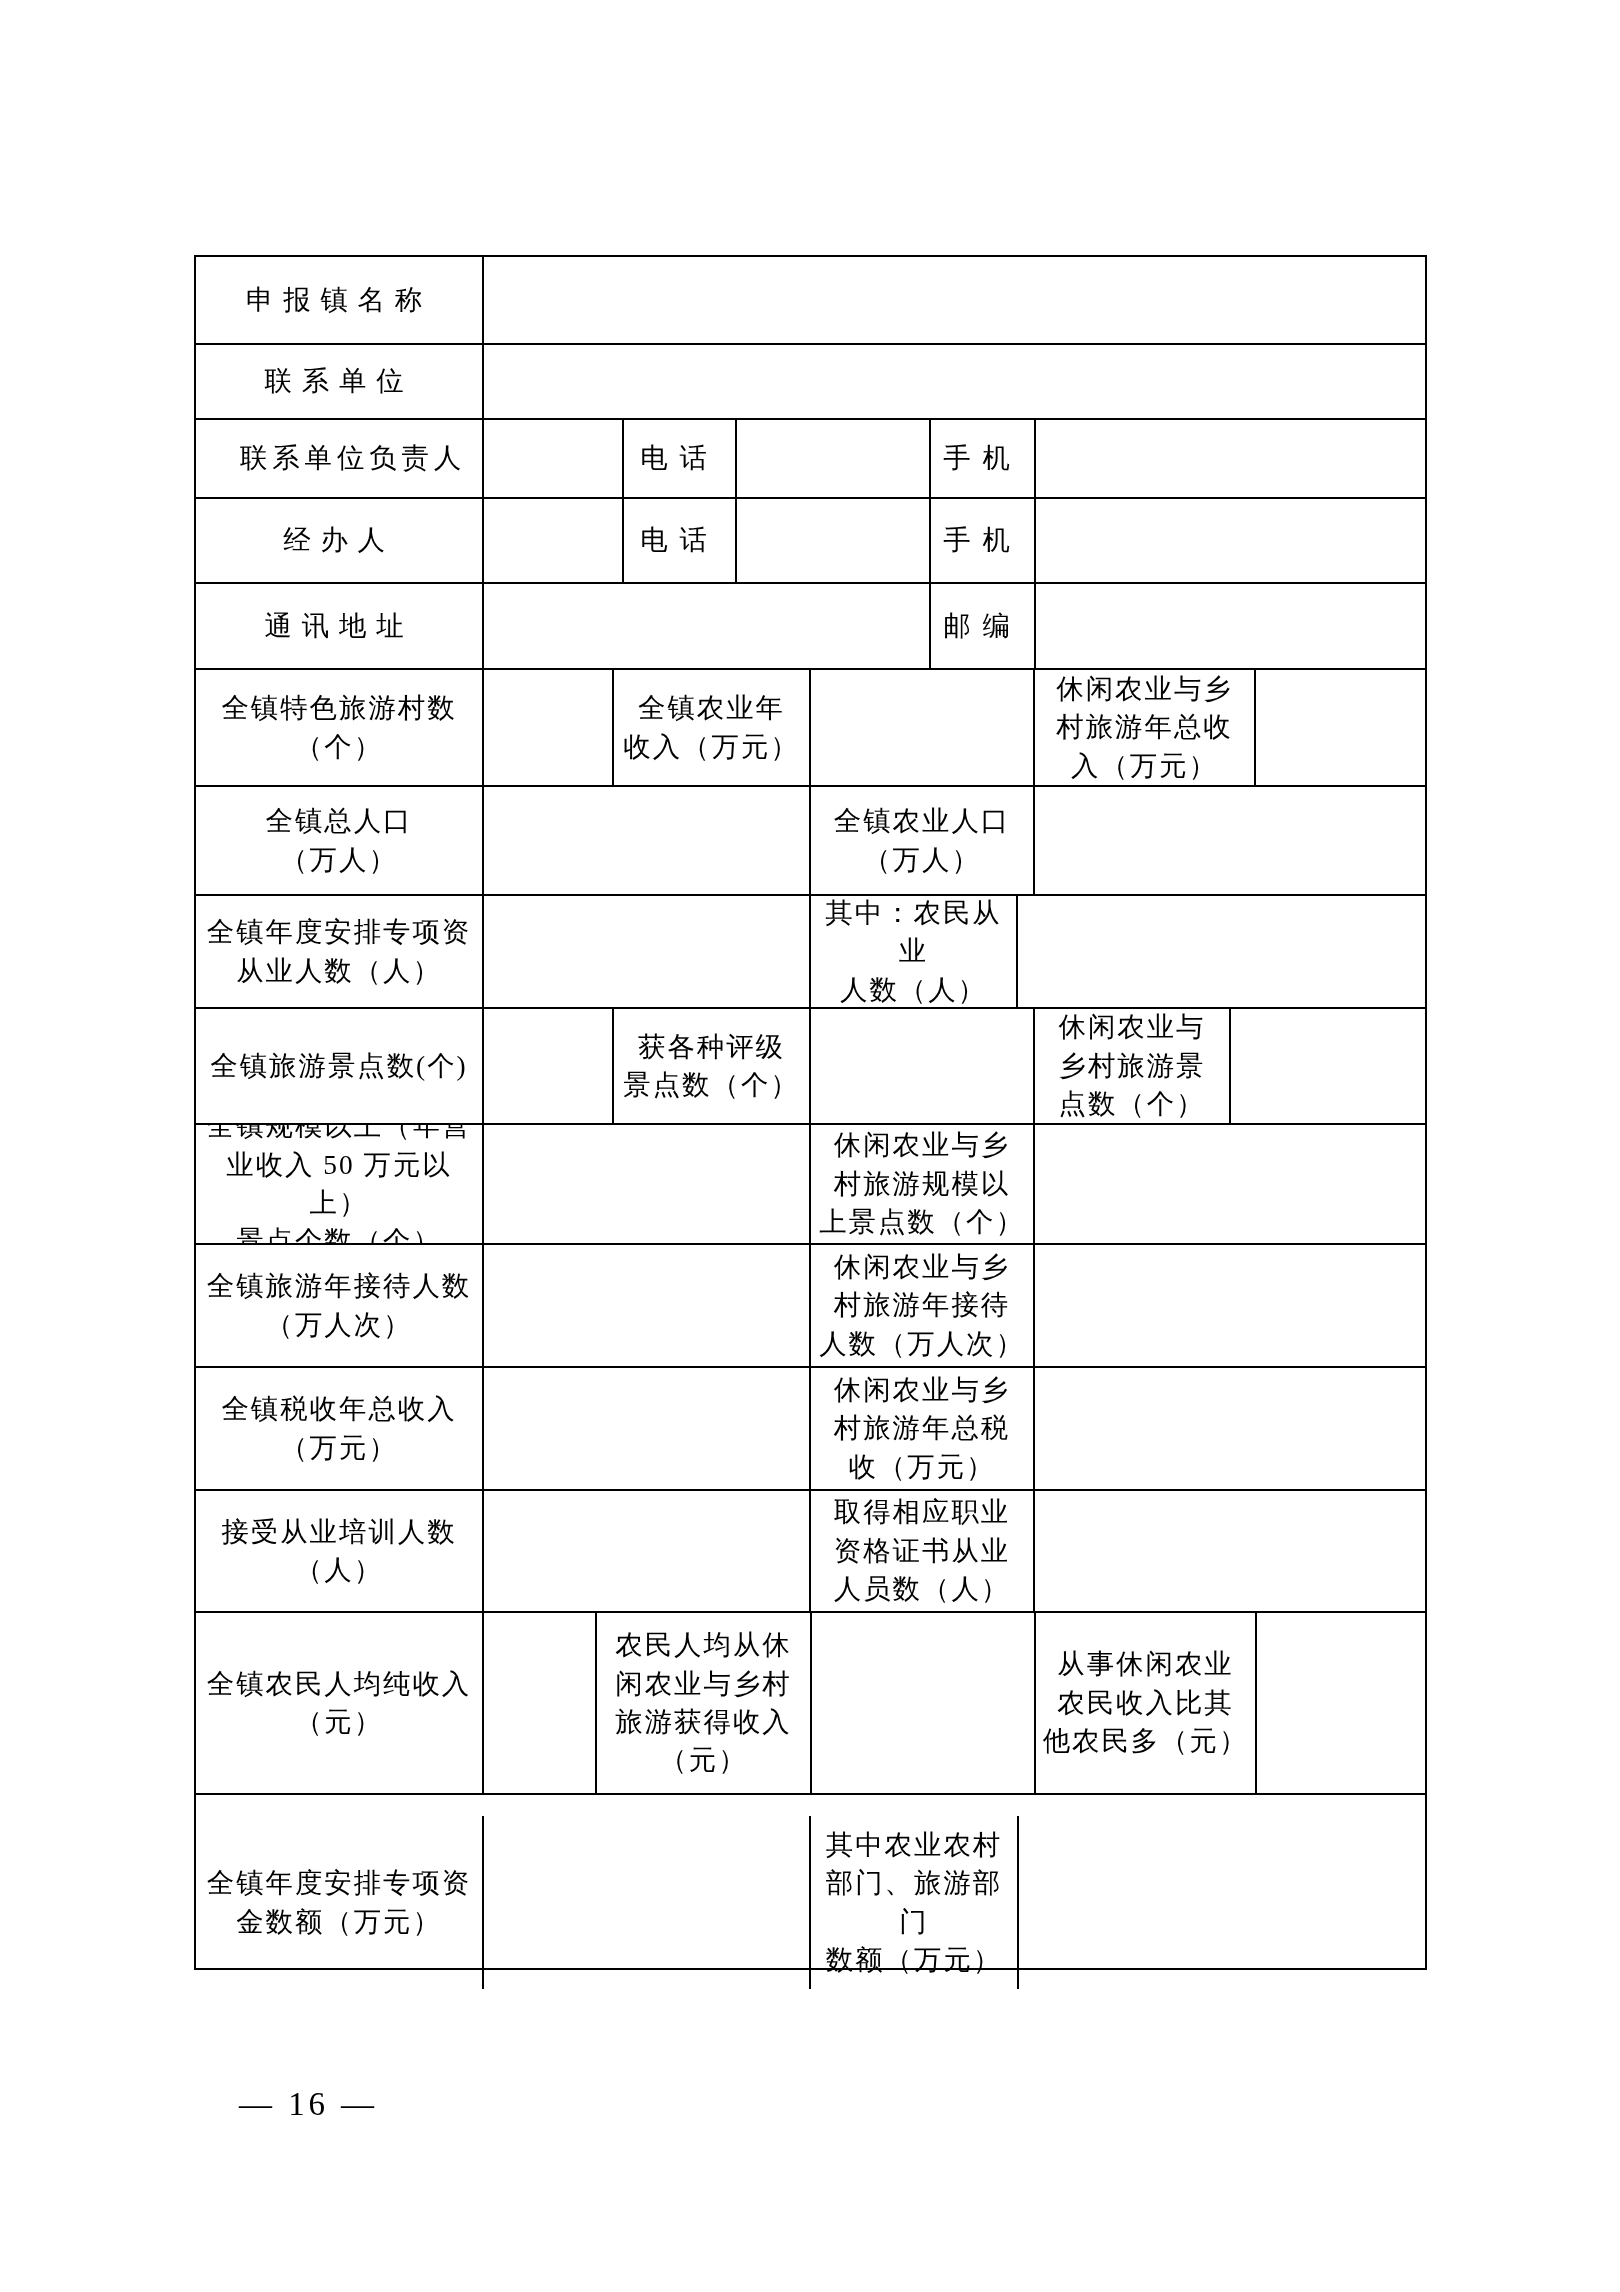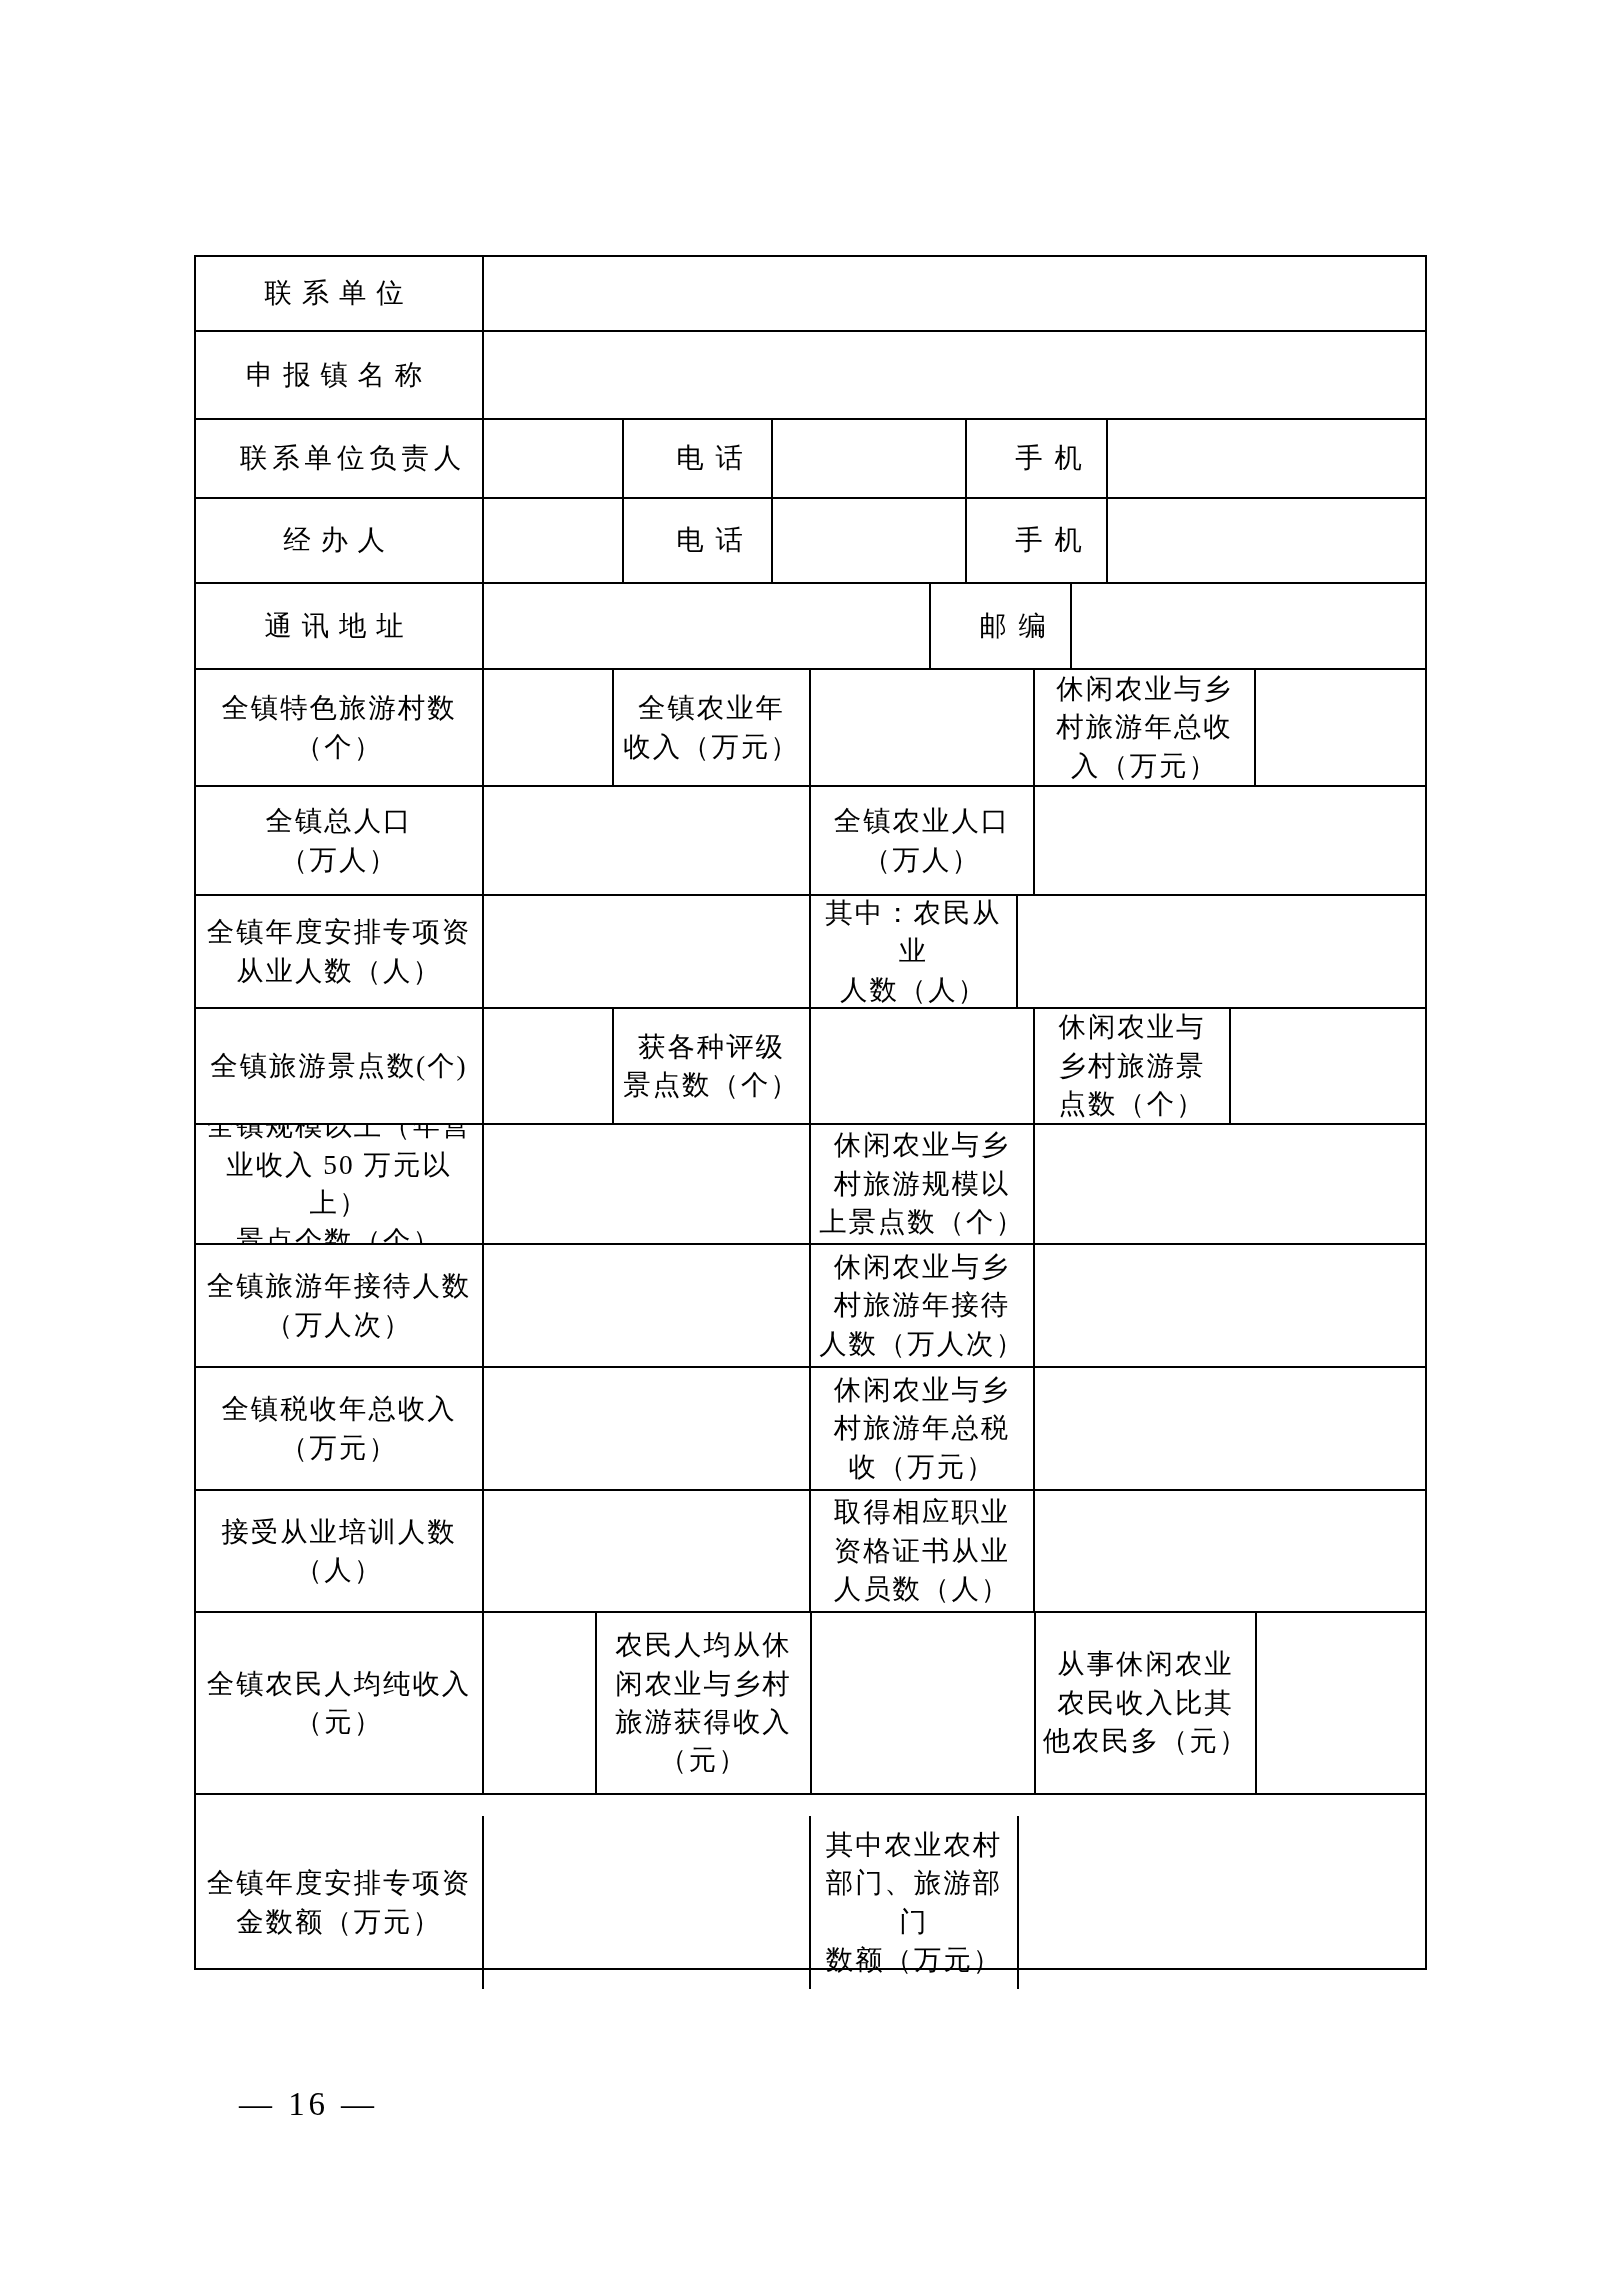--- a/index.html
+++ b/index.html
@@ -27,42 +27,42 @@
   .cell{
     flex:none;display:flex;align-items:center;justify-content:center;
     border-right:2px solid var(--line);
     text-align:center;white-space:pre-line;
     font-size:27.4px;line-height:1.4;letter-spacing:2px;
     padding:2px 3.9px;overflow:hidden;
   }
   .cell:last-child{border-right:none;}
   .ls-md{letter-spacing:4.9px;padding-left:32px;}
   .ls-lg{letter-spacing:9.8px;}
-  .ls-xl{letter-spacing:11.8px;margin-left:36px;}
+  .ls-xl{letter-spacing:11.8px;}
   .page-number{
     position:absolute;left:211px;top:2086px;width:167px;
     font-size:33px;letter-spacing:3.9px;color:var(--ink);
     white-space:nowrap;
     text-align:right;
   }
 </style>
 </head>
 <body>
 
 <div class="page">
 
   <div class="form-table">
 
+    <div class="trow" style="height:88px">
+      <div class="cell ls-lg" style="width:288px">申报镇名称</div>
+      <div class="cell" style="width:941px"></div>
+    </div>
+
     <div class="trow" style="height:75px">
       <div class="cell ls-lg" style="width:288px">联系单位</div>
-      <div class="cell" style="width:941px"></div>
-    </div>
-
-    <div class="trow" style="height:88px">
-      <div class="cell ls-lg" style="width:288px">申报镇名称</div>
       <div class="cell" style="width:941px"></div>
     </div>
 
     <div class="trow" style="height:79px">
       <div class="cell ls-md" style="width:288px">联系单位负责人</div>
       <div class="cell" style="width:140px"></div>
       <div class="cell ls-xl" style="width:113px">电话</div>
       <div class="cell" style="width:194px"></div>
       <div class="cell ls-xl" style="width:105px">手机</div>
       <div class="cell" style="width:389px"></div>

